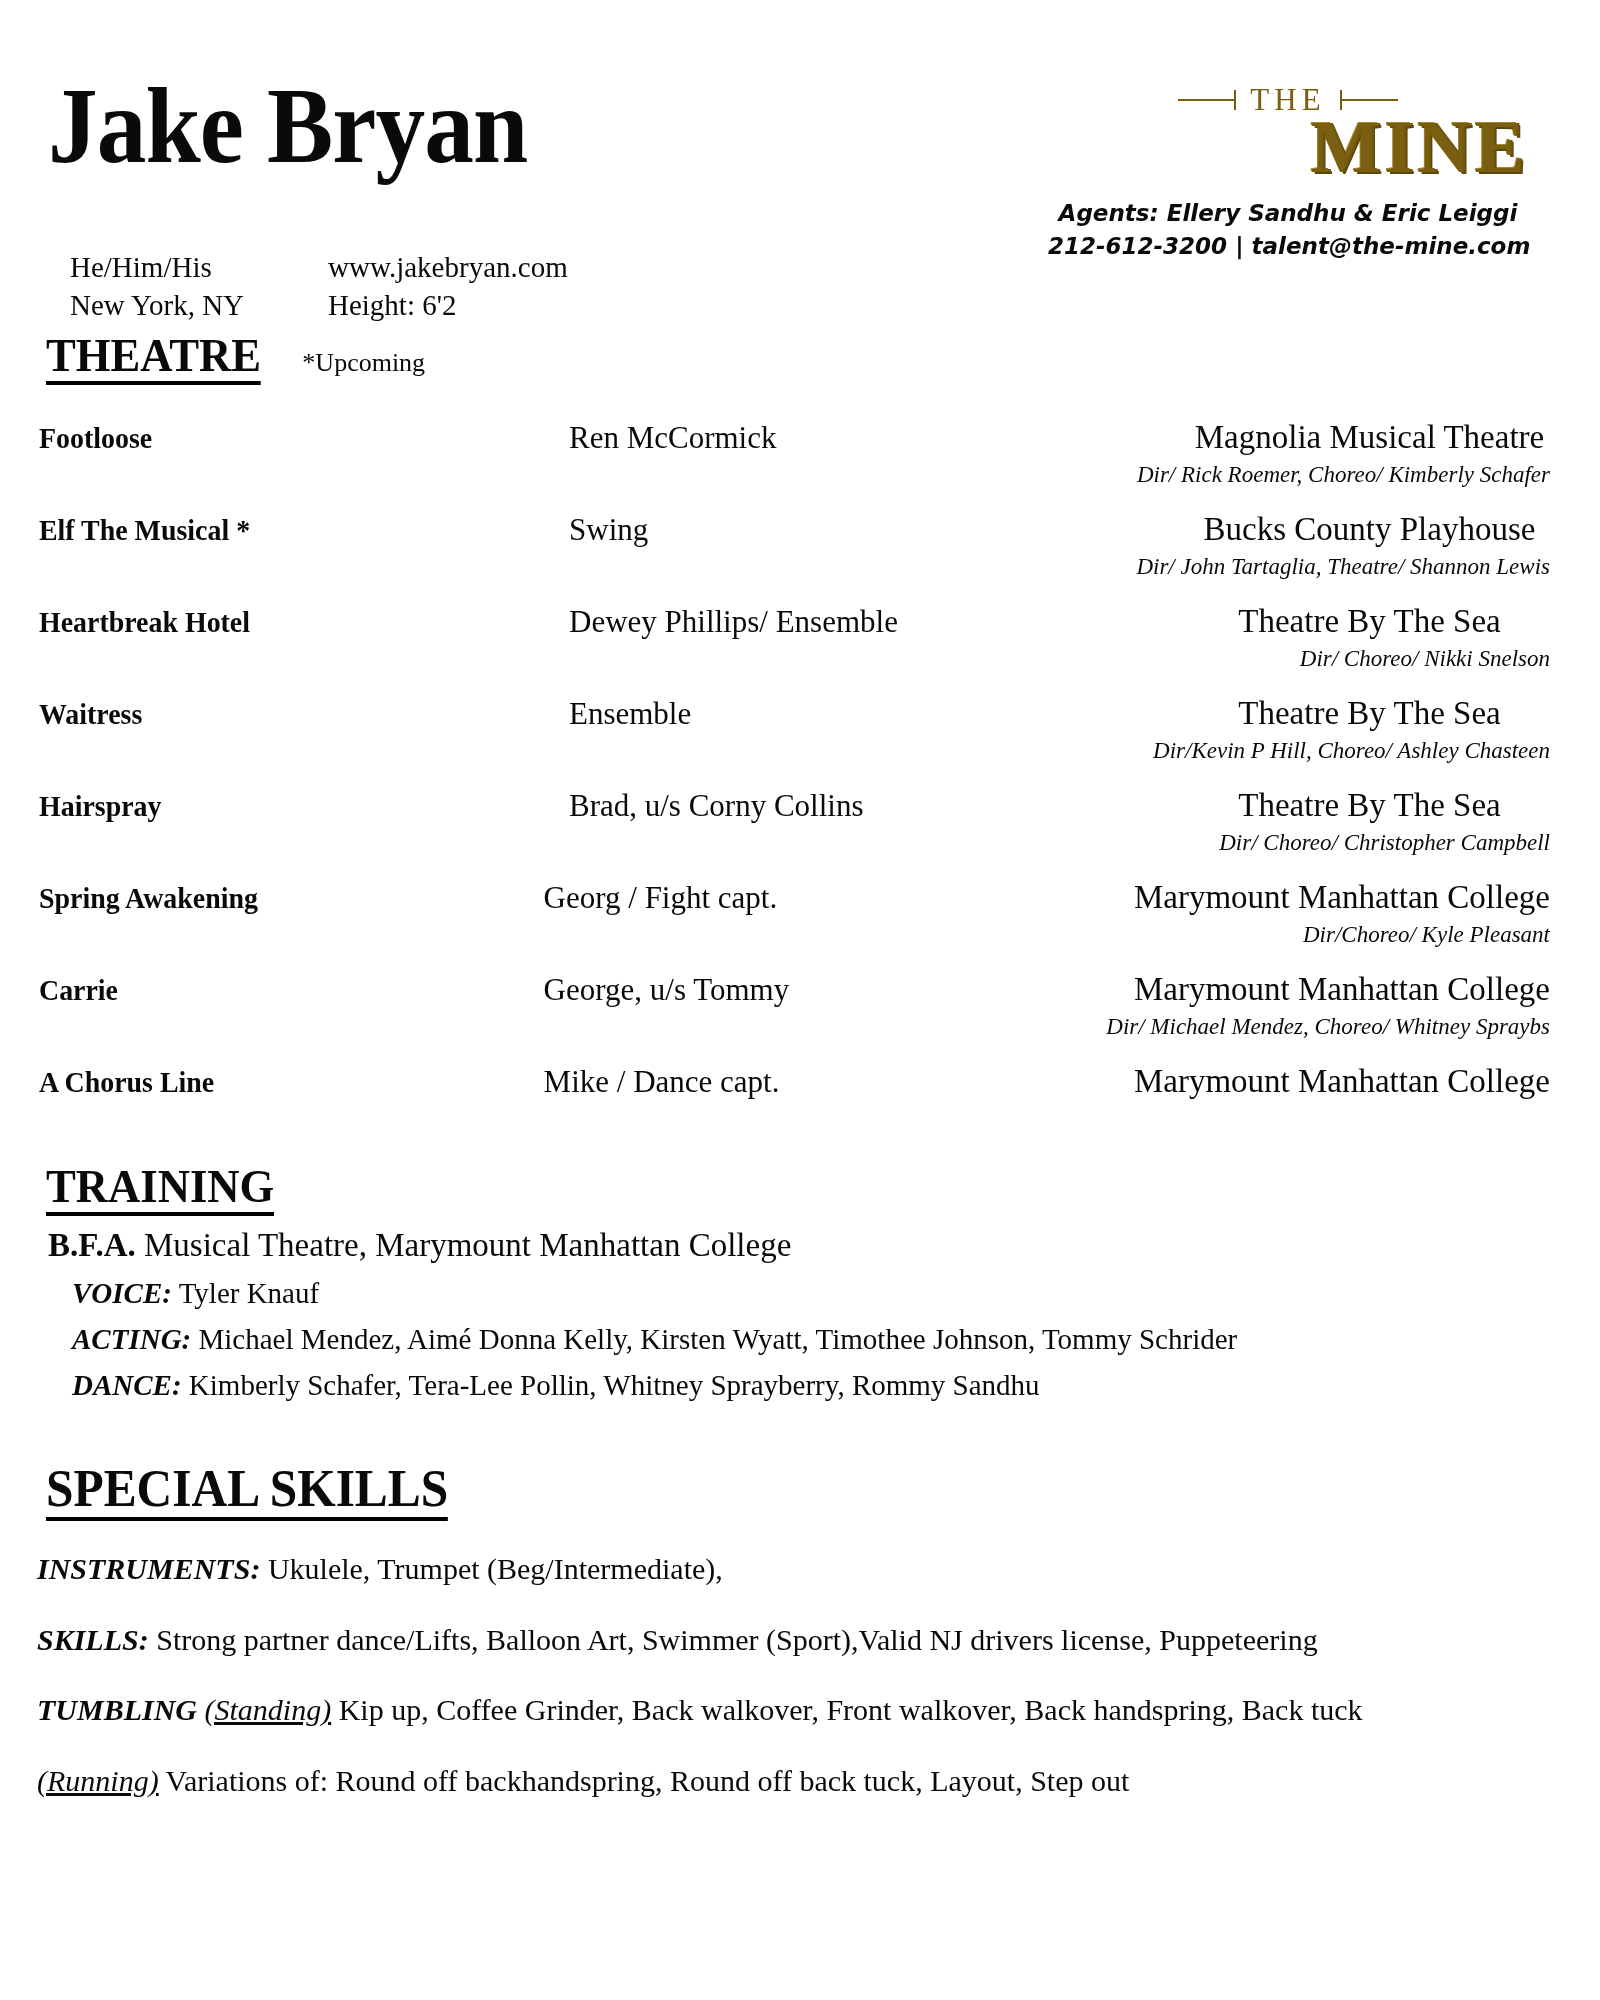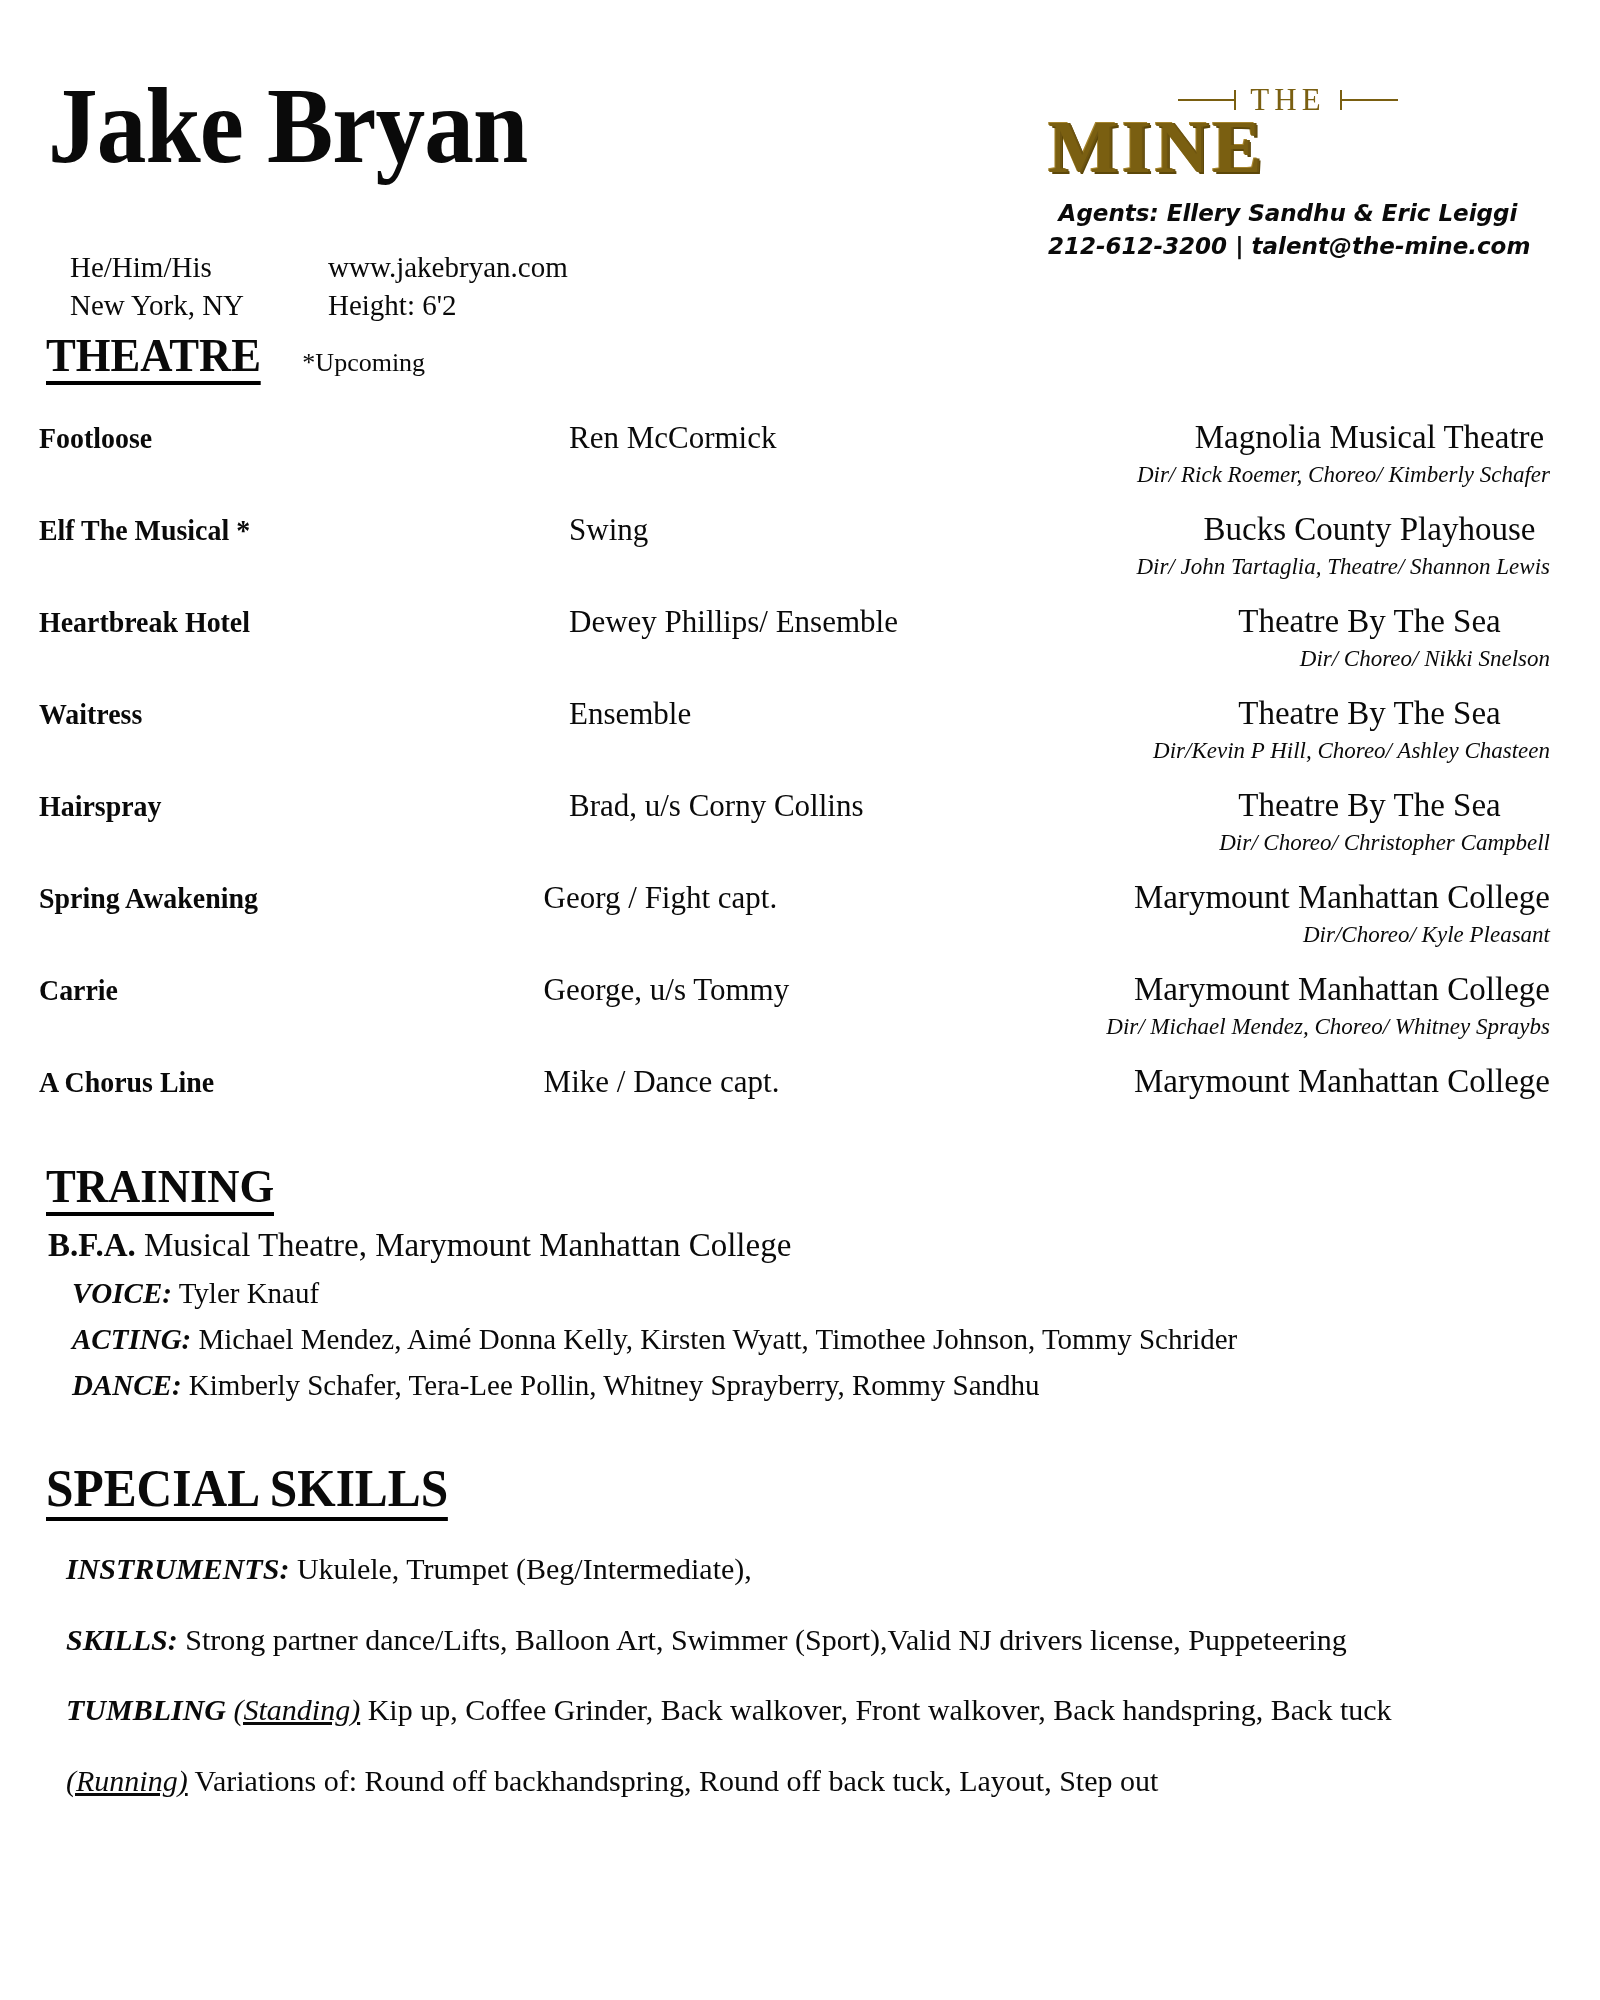--- a/index.html
+++ b/index.html
@@ -56,21 +56,21 @@
 
   .agency {
     position: absolute;
     right: 72px;
     top: 84px;
     text-align: center;
     width: 480px;
   }
   .logo-wrap {
     display: block;
-    text-align: left;
+    text-align: right;
     margin-bottom: 10px;
   }
   .logo-the-line {
     display: flex;
     align-items: center;
     justify-content: center;
     gap: 14px;
     color: #7a5f11;
   }
   .logo-the {
@@ -218,21 +218,21 @@
     font-weight: bold;
   }
 
   
   .skills {
     margin-top: 56px;
   }
   .skills .head-row { padding-left: 46px; }
   .skills .section-head { font-size: 52px; }
   .skills-body {
-    padding-left: 66px;
+    padding-left: 37px;
     margin-top: 26px;
   }
   .skill-line {
     font-size: 30px;
     line-height: 1.45;
     margin-bottom: 27px;
     white-space: nowrap;
   }
   .skill-line .lbl {
     font-style: italic;

